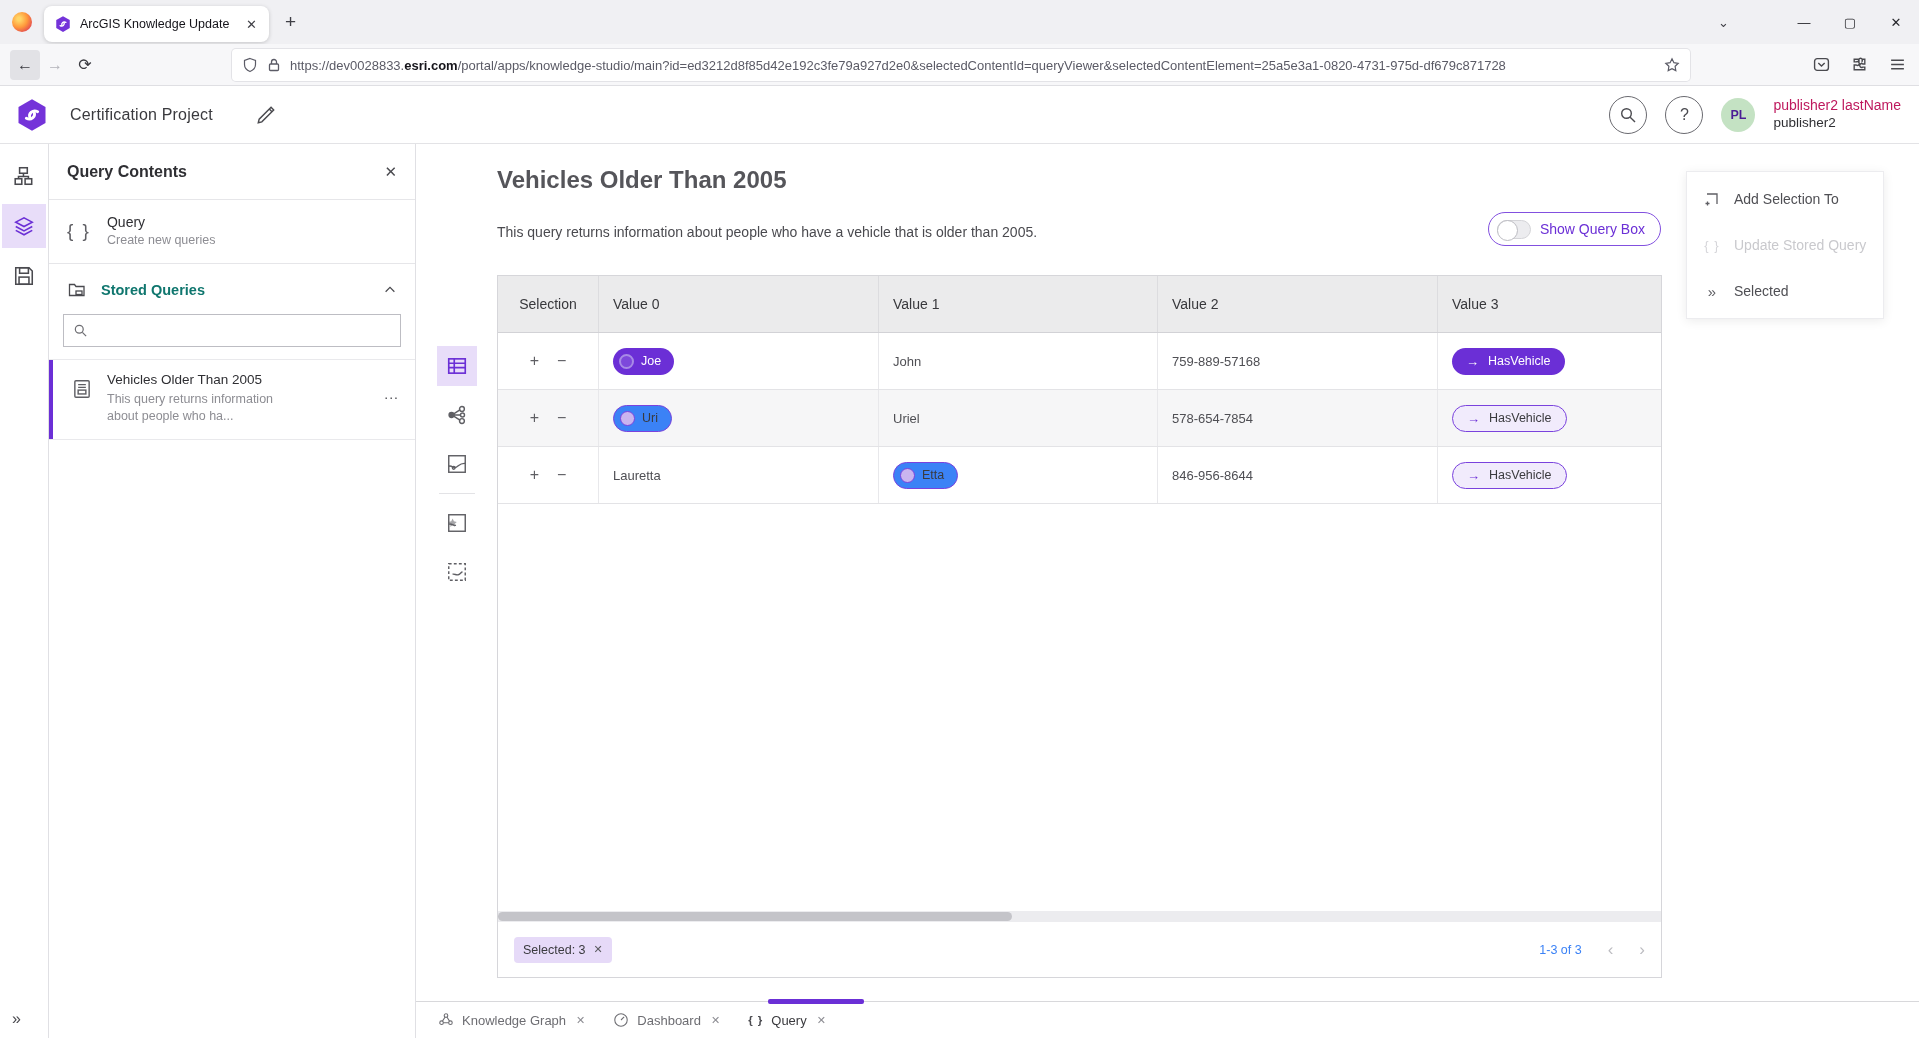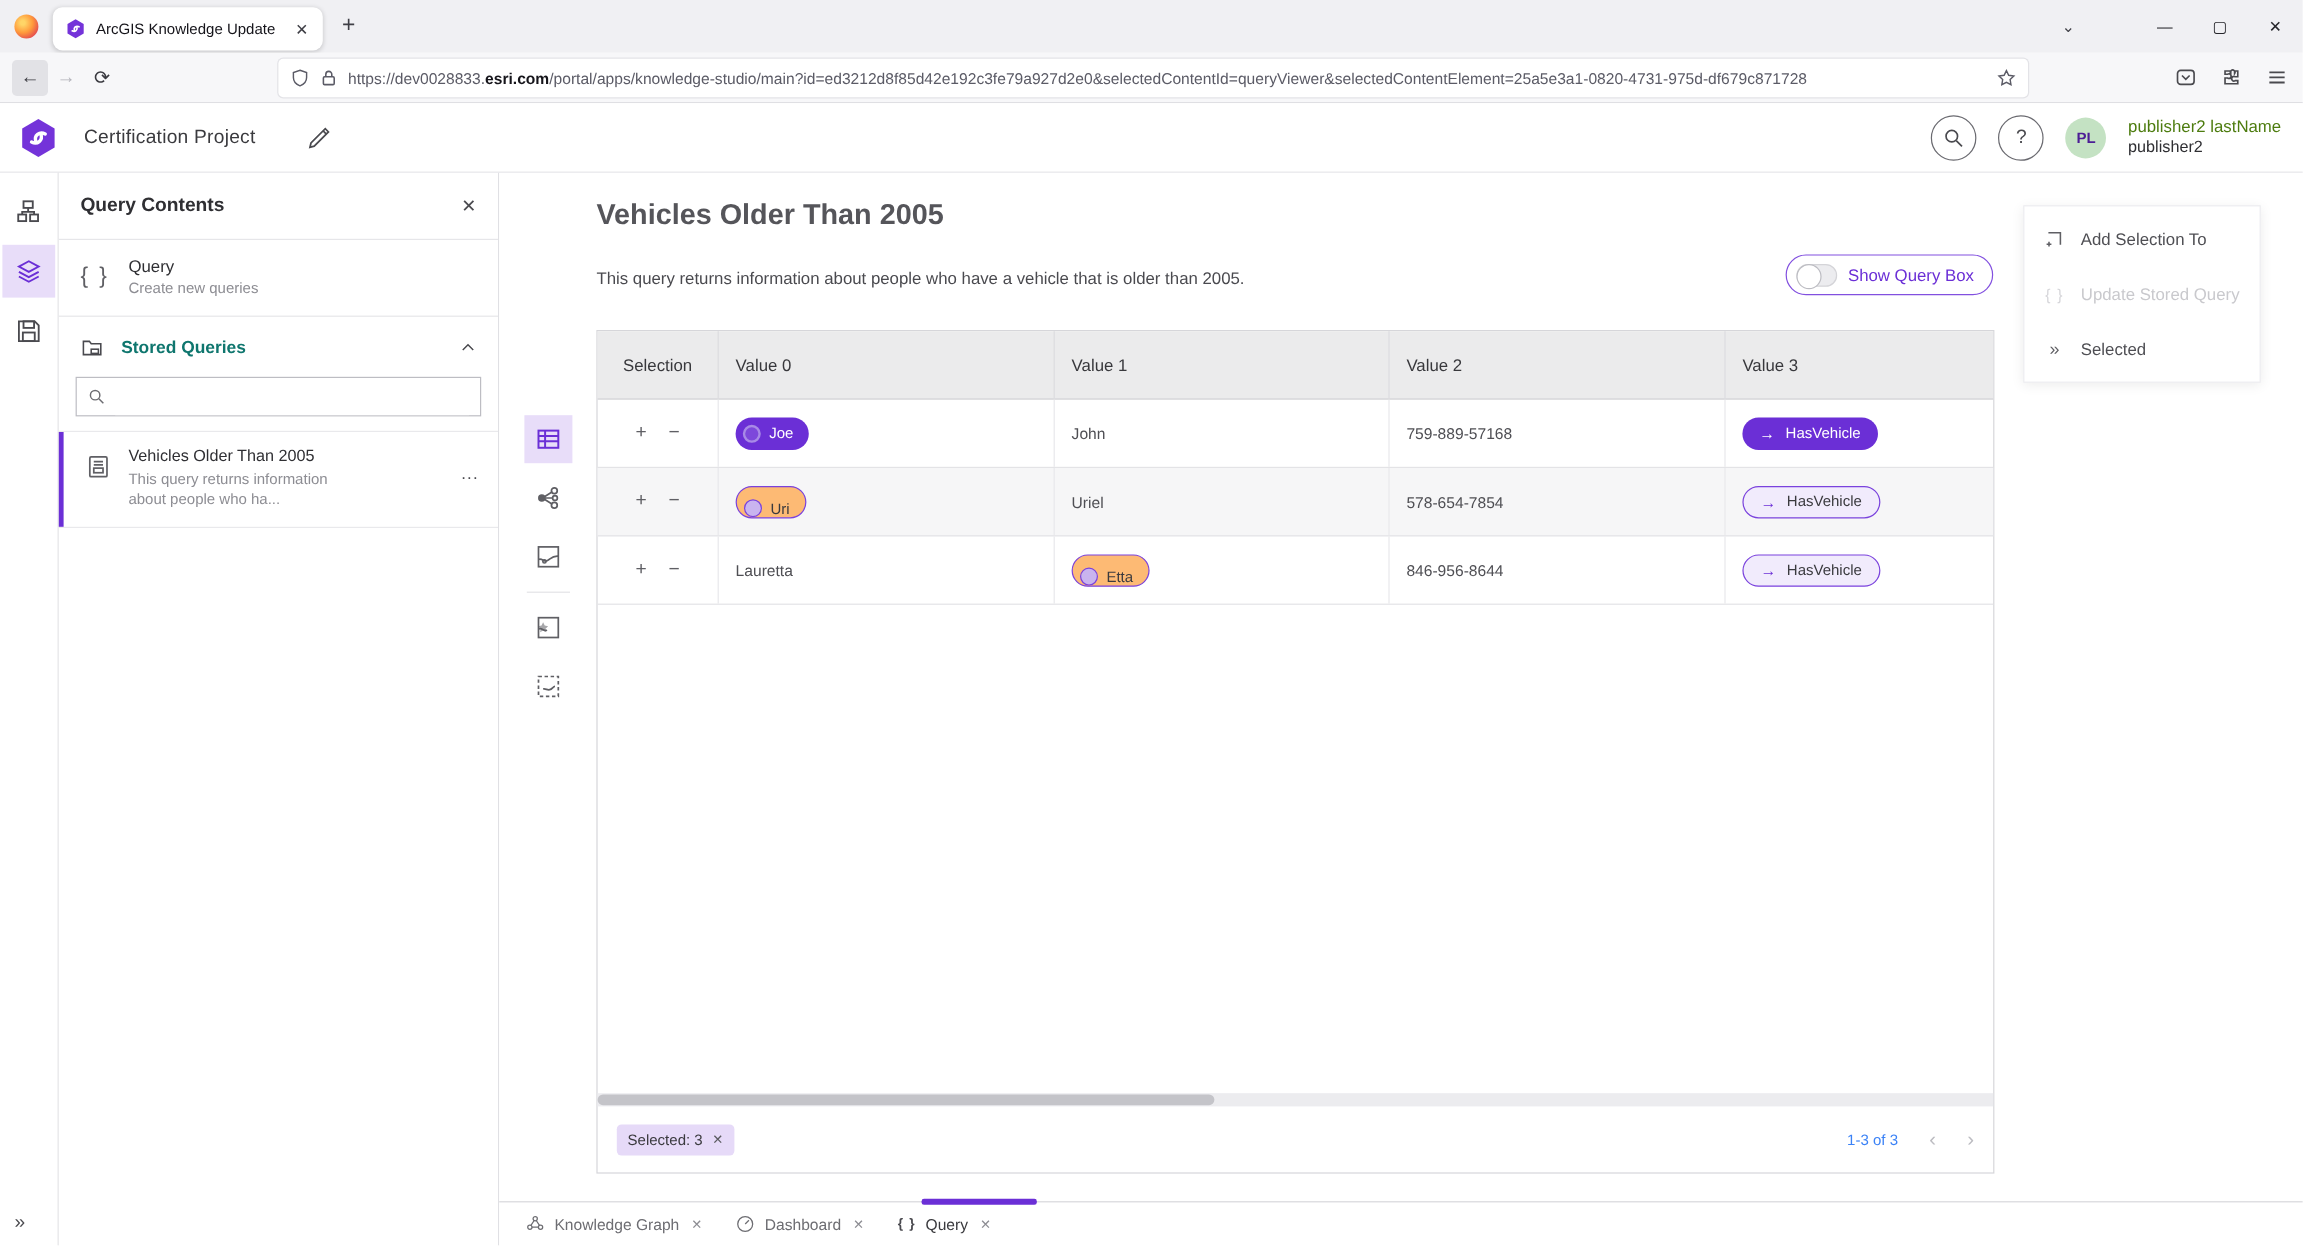--- a/index.html
+++ b/index.html
@@ -42,21 +42,21 @@
     border-bottom:1px solid #e3e3e6; display:flex; align-items:center; }
   .applogo { width:36px; height:36px; margin:0 20px 0 14px; }
   .apptitle { font-size:16px; color:#3a3a3e; font-weight:500; letter-spacing:.2px; }
   .editbtn { margin-left:42px; width:22px; height:22px; color:#4a4a4f; }
   .hdr-right { position:absolute; right:18px; display:flex; align-items:center; gap:18px; }
   .circlebtn { width:38px; height:38px; border:1px solid #6a6a70; border-radius:50%;
     display:flex; align-items:center; justify-content:center; color:#4a4a4f; background:#fff; }
   .avatar { width:34px; height:34px; border-radius:50%; background:#c4e2c3; color:#4c1d95;
     font-size:12.5px; font-weight:700; display:flex; align-items:center; justify-content:center; }
   .usertext { line-height:1.25; }
-  .usertext .uname { font-size:14px; color:#4d7c0f; }
+  .usertext .uname { font-size:14px; color:#be185d; }
   .usertext .urole { font-size:13.5px; color:#2f2f33; }
 
   
   .rail { position:absolute; left:0; top:144px; bottom:0; width:49px; background:#fff;
     border-right:1px solid #e0e0e4; padding-top:10px; display:flex; flex-direction:column;
     align-items:center; gap:6px; }
   .railbtn { width:44px; height:44px; display:flex; align-items:center; justify-content:center;
     color:#4a4a4f; }
   .railbtn.sel { background:#e8ddf9; color:#6b2fd6; }
   .rail-expand { position:absolute; left:12px; bottom:10px; font-size:16px; color:#4a4a4f; }
@@ -119,21 +119,21 @@
   .trow .cell { height:56px; display:flex; align-items:center; font-size:13px; color:#4f4f54;
     padding-left:14px; border-right:1px solid #e8e8eb; }
   .trow .cell.c-sel { justify-content:center; gap:18px; padding-left:0; color:#5f5f64;
     font-size:16px; }
   .pm { cursor:default; }
   .epill { display:inline-flex; align-items:center; gap:7px; height:27px; border-radius:14px;
     padding:0 13px 0 6px; font-size:12.5px; }
   .epill .dot { width:15px; height:15px; border-radius:50%; }
   .epill.filled { background:#6b2fd6; color:#fff; }
   .epill.filled .dot { border:2px solid #a88ae6; background:rgba(255,255,255,.12); }
-  .epill.outline { background:#fdba74; border:1px solid #7a42dd; color:#3a3a3e;align-items:flex-end; }
+  .epill.outline { background:#3b82f6; border:1px solid #7a42dd; color:#3a3a3e; }
   .epill.outline .dot { border:1.5px solid #7a42dd; background:#c9b4ef; }
   .rpill { display:inline-flex; align-items:center; gap:9px; height:27px; border-radius:14px;
     padding:0 14px; font-size:12.5px; }
   .rpill .arr { font-size:13px; }
   .rpill.filled { background:#6b2fd6; color:#fff; }
   .rpill.filled .arr { color:#fff; }
   .rpill.outline { background:#f1ebfc; border:1px solid #7a42dd; color:#3a3a3e; }
   .rpill.outline .arr { color:#6b2fd6; }
   .card-fill { flex:1; }
   .hscroll { height:11px; background:#ececef; position:relative; }

